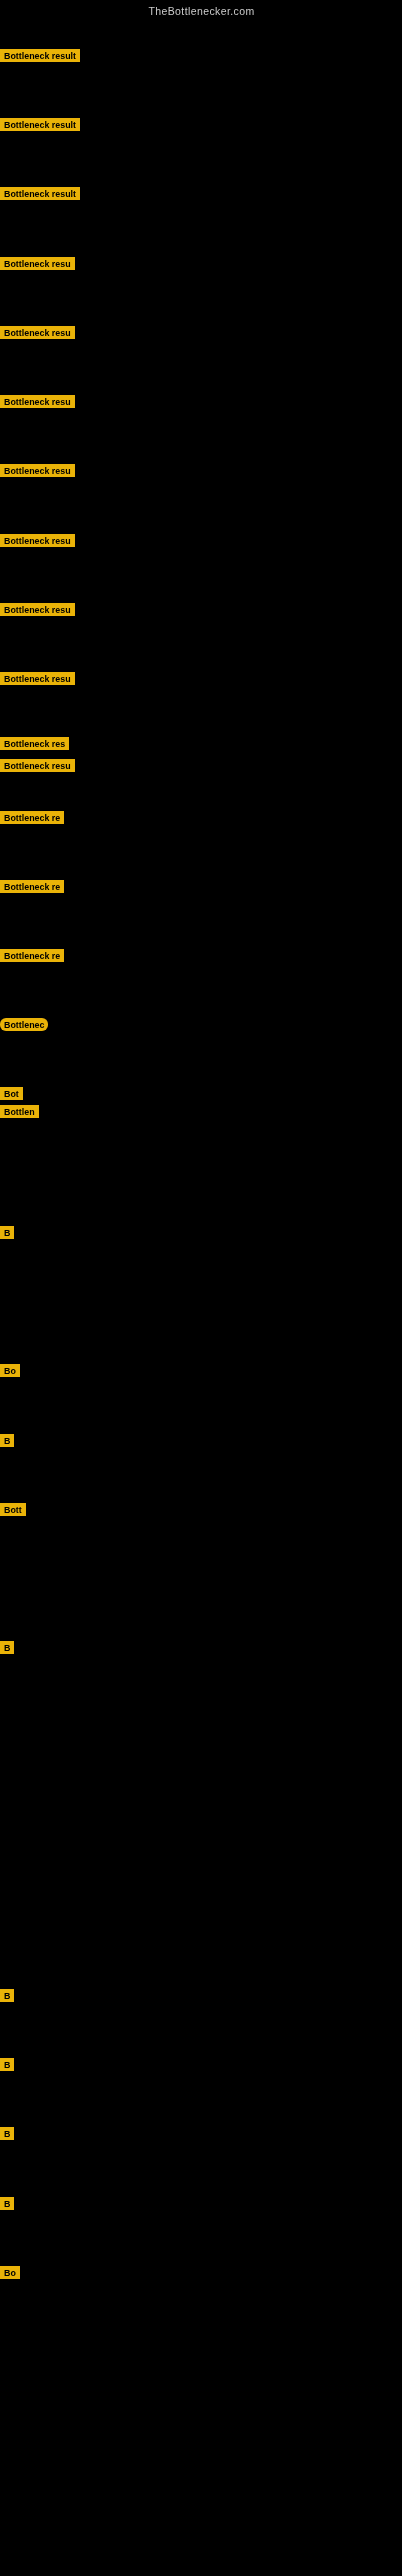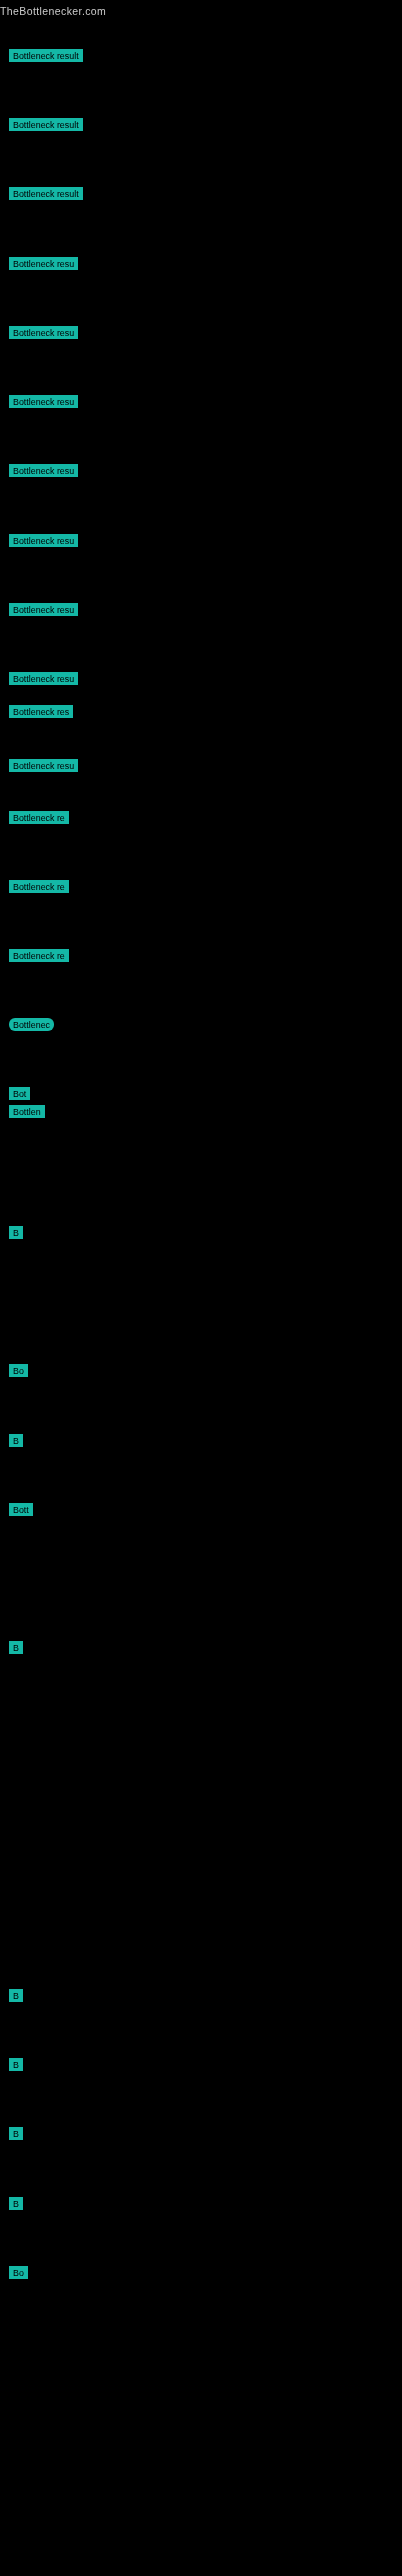--- a/index.html
+++ b/index.html
@@ -4,55 +4,55 @@
   <style>
     * { margin: 0; padding: 0; box-sizing: border-box; }
     body {
       background: #000;
       width: 403px;
       min-height: 2576px;
       font-family: Arial, sans-serif;
       position: relative;
     }
     .site-title {
+      text-align: center;
       color: #ccc;
       font-size: 10.5px;
       padding: 4.8px 0 3.2px 0;
       letter-spacing: 0.4px;
     }
     .badge {
       display: inline-block;
-      background: #14b8a6;
+      background: #eab308;
       color: #000;
       font-size: 8.9px;
-      font-weight: normal;
+      font-weight: bold;
       padding: 1.6px 4px;
       white-space: nowrap;
       position: absolute;
       left: 0;
-      margin-left: 9px;
     }
   </style>
 </head>
 <body>
 
 <div class="site-title">TheBottlenecker.com</div>
 
 <div id="badges-container" style="position:relative; width:403px; height:2560px;">
     <div class="badge" style="top: 29px;">Bottleneck result</div>
     <div class="badge" style="top: 98px;">Bottleneck result</div>
     <div class="badge" style="top: 167px;">Bottleneck result</div>
     <div class="badge" style="top: 237px;">Bottleneck resu</div>
     <div class="badge" style="top: 306px;">Bottleneck resu</div>
     <div class="badge" style="top: 375px;">Bottleneck resu</div>
     <div class="badge" style="top: 444px;">Bottleneck resu</div>
     <div class="badge" style="top: 514px;">Bottleneck resu</div>
     <div class="badge" style="top: 583px;">Bottleneck resu</div>
     <div class="badge" style="top: 652px;">Bottleneck resu</div>
-    <div class="badge" style="top: 685px;">Bottleneck res</div>
+    <div class="badge" style="top: 717px;">Bottleneck res</div>
     <div class="badge" style="top: 739px;">Bottleneck resu</div>
     <div class="badge" style="top: 791px;">Bottleneck re</div>
     <div class="badge" style="top: 860px;">Bottleneck re</div>
     <div class="badge" style="top: 929px;">Bottleneck re</div>
     <div class="badge" style="top: 998px; border-radius: 6px;">Bottlenec</div>
     <div class="badge" style="top: 1067px;">Bot</div>
     <div class="badge" style="top: 1085px;">Bottlen</div>
     <div class="badge" style="top: 1206px;">B</div>
     <div class="badge" style="top: 1344px;">Bo</div>
     <div class="badge" style="top: 1414px;">B</div>

